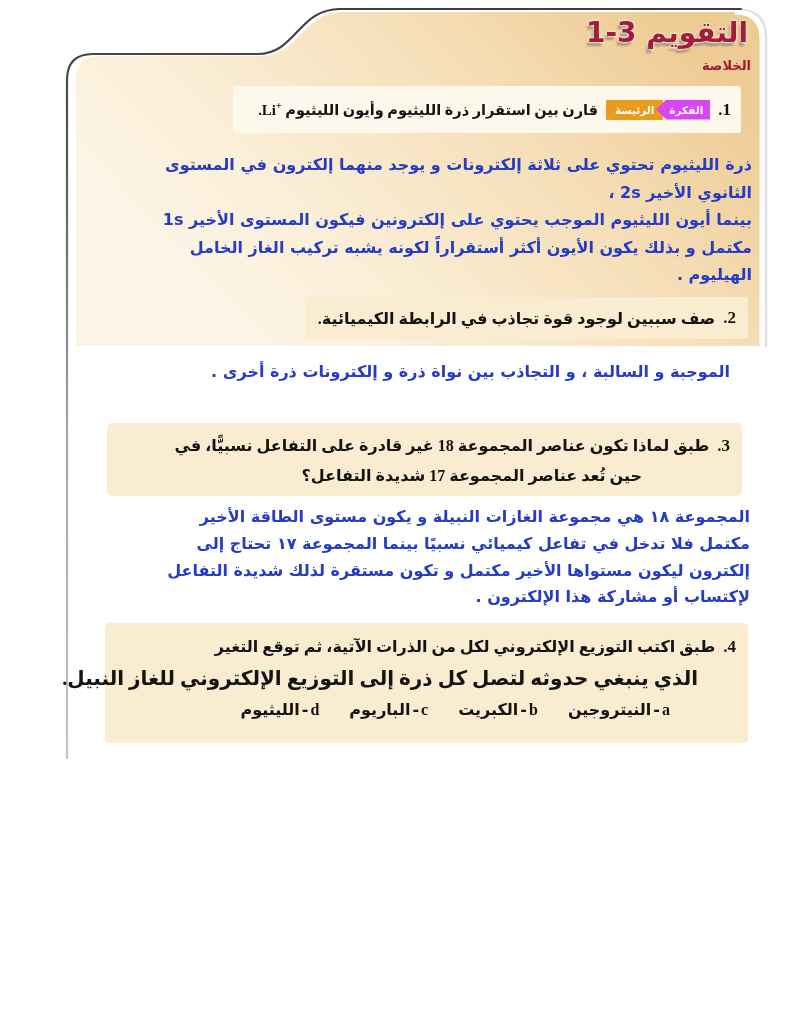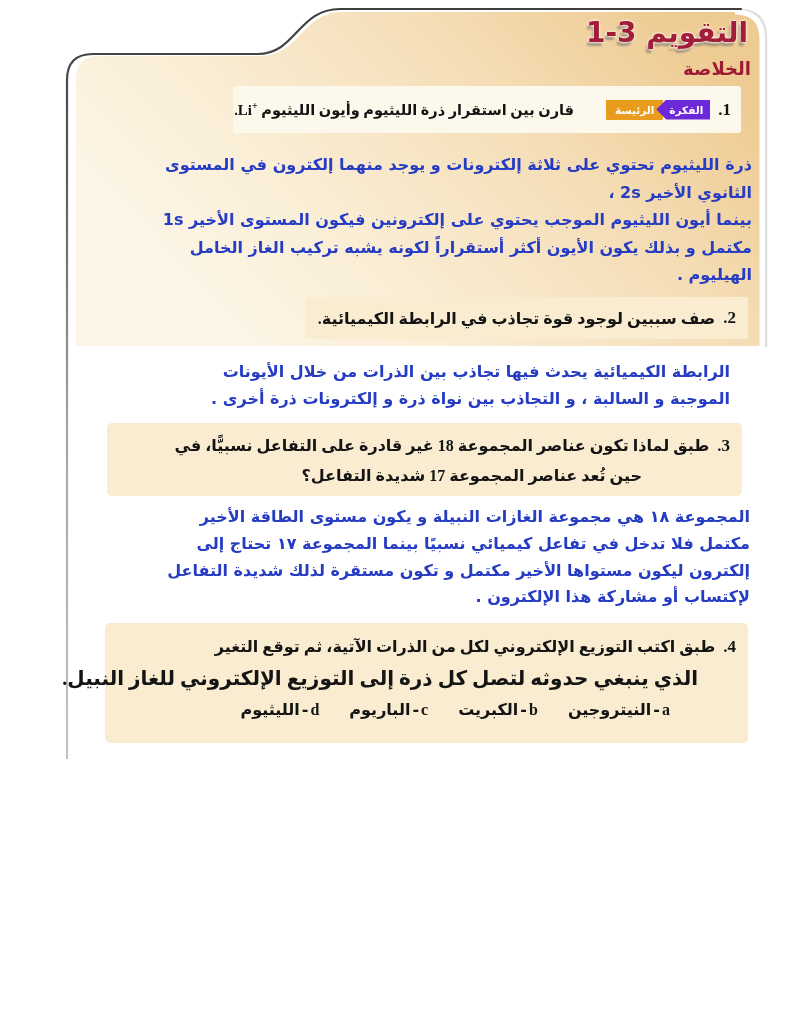--- a/index.html
+++ b/index.html
@@ -5,47 +5,47 @@
   html,body{margin:0;padding:0;background:#ffffff;}
   .page{position:relative;width:800px;height:759px;background:#ffffff;overflow:hidden;
         font-family:"DejaVu Sans",sans-serif;direction:rtl;padding-left:34px;}
   .abs{position:absolute;}
   svg.layer{position:absolute;left:0;top:0;z-index:0;}
 
   
   .section-title{right:86px;top:16px;font-size:28px;font-weight:bold;color:#a31c38;z-index:3;
     text-shadow:0 0 3px #ffffff,0 0 2px #ffffff,-2px 4px 2px rgba(105,105,105,.55);
     white-space:nowrap;}
-  .section-subtitle{right:83px;top:58px;font-size:18px;font-weight:bold;color:#9e1c33;z-index:3;white-space:nowrap;}
+  .section-subtitle{right:83px;top:58px;font-size:13px;font-weight:bold;color:#9e1c33;z-index:3;white-space:nowrap;}
 
   
   .qblock{z-index:2;background:#f9ecd0;border-radius:5px;color:#141414;}
   .qline{display:flex;direction:rtl;align-items:center;gap:8px;white-space:nowrap;}
   .qnum{font-family:"Liberation Serif","DejaVu Sans",serif;font-weight:bold;font-size:17px;}
   .qtext{font-family:"Liberation Serif","DejaVu Sans",serif;font-weight:bold;font-size:16px;}
   .q1{left:233px;top:86px;width:508px;height:47px;background:#fdf8ec;display:flex;align-items:center;
       padding:0 10px;box-sizing:border-box;border-radius:3px;}
   .q1 .qtext{font-size:14.5px;}
   .q2{left:305px;top:297px;width:443px;height:42px;display:flex;align-items:center;
       padding:0 12px;box-sizing:border-box;border-radius:3px;}
   .q3{left:107px;top:423px;width:635px;height:73px;padding:7px 12px 6px 10px;box-sizing:border-box;}
   .q3 .l1{line-height:31px;}
   .q3 .l2{line-height:30px;padding-right:88px;font-family:"Liberation Serif","DejaVu Sans",serif;font-weight:bold;font-size:16px;white-space:nowrap;}
   .q4{left:105px;top:623px;width:643px;height:120px;padding:8px 12px;box-sizing:border-box;}
   .q4 .l1{line-height:32px;}
   .q4 .l2{line-height:31px;padding-right:38px;font-family:"Liberation Serif","DejaVu Sans",serif;font-weight:bold;font-size:20px;white-space:nowrap;}
 
   
   .badge{display:inline-flex;direction:rtl;align-items:stretch;height:20px;flex:0 0 auto;}
-  .badge-blue{position:relative;z-index:2;background:#6d28d9;color:#fff;font-size:10.5px;font-weight:bold;
+  .badge-blue{position:relative;z-index:2;background:#d946ef;color:#fff;font-size:10.5px;font-weight:bold;
       display:flex;align-items:center;padding:0 7px 0 13px;
       clip-path:polygon(100% 0,100% 100%,10px 100%,0 50%,10px 0);
       filter:drop-shadow(-2px 0 0 #ffffff);}
   .badge-orange{background:#e99b1e;color:#fff;font-size:10.5px;font-weight:bold;
-      display:flex;align-items:center;padding:0 9px;margin-right:-7px;border-radius:1px;margin-left:24px;}
+      display:flex;align-items:center;padding:0 9px;margin-right:-7px;border-radius:1px;}
 
   
   .formula{font-family:"Liberation Serif","DejaVu Sans",serif;font-weight:bold;font-size:15px;}
   .formula sup{font-size:10px;}
 
   
   .answer{z-index:2;color:#253cc3;font-weight:bold;font-size:16px;text-align:right;white-space:nowrap;}
   .answer .ln{direction:rtl;}
   .a1{right:82px;top:151px;line-height:27.5px;}
   .a2{right:104px;top:358px;line-height:27px;}
@@ -124,21 +124,20 @@
   </div>
 
   <div class="abs qblock q2">
     <div class="qline">
       <span class="qnum">2.</span>
       <span class="qtext">صف سببين لوجود قوة تجاذب في الرابطة الكيميائية.</span>
     </div>
   </div>
 
   <div class="abs answer a2">
-    <div class="ln">الرابطة الكيميائية يحدث فيها تجاذب بين الذرات من خلال الأيونات</div>
     <div class="ln">الموجبة و السالبة ، و التجاذب بين نواة ذرة و إلكترونات ذرة أخرى .</div>
   </div>
 
   <div class="abs qblock q3">
     <div class="qline l1">
       <span class="qnum">3.</span>
       <span class="qtext">طبق لماذا تكون عناصر المجموعة 18 غير قادرة على التفاعل نسبيًّا، في</span>
     </div>
     <div class="l2">حين تُعد عناصر المجموعة 17 شديدة التفاعل؟</div>
   </div>

